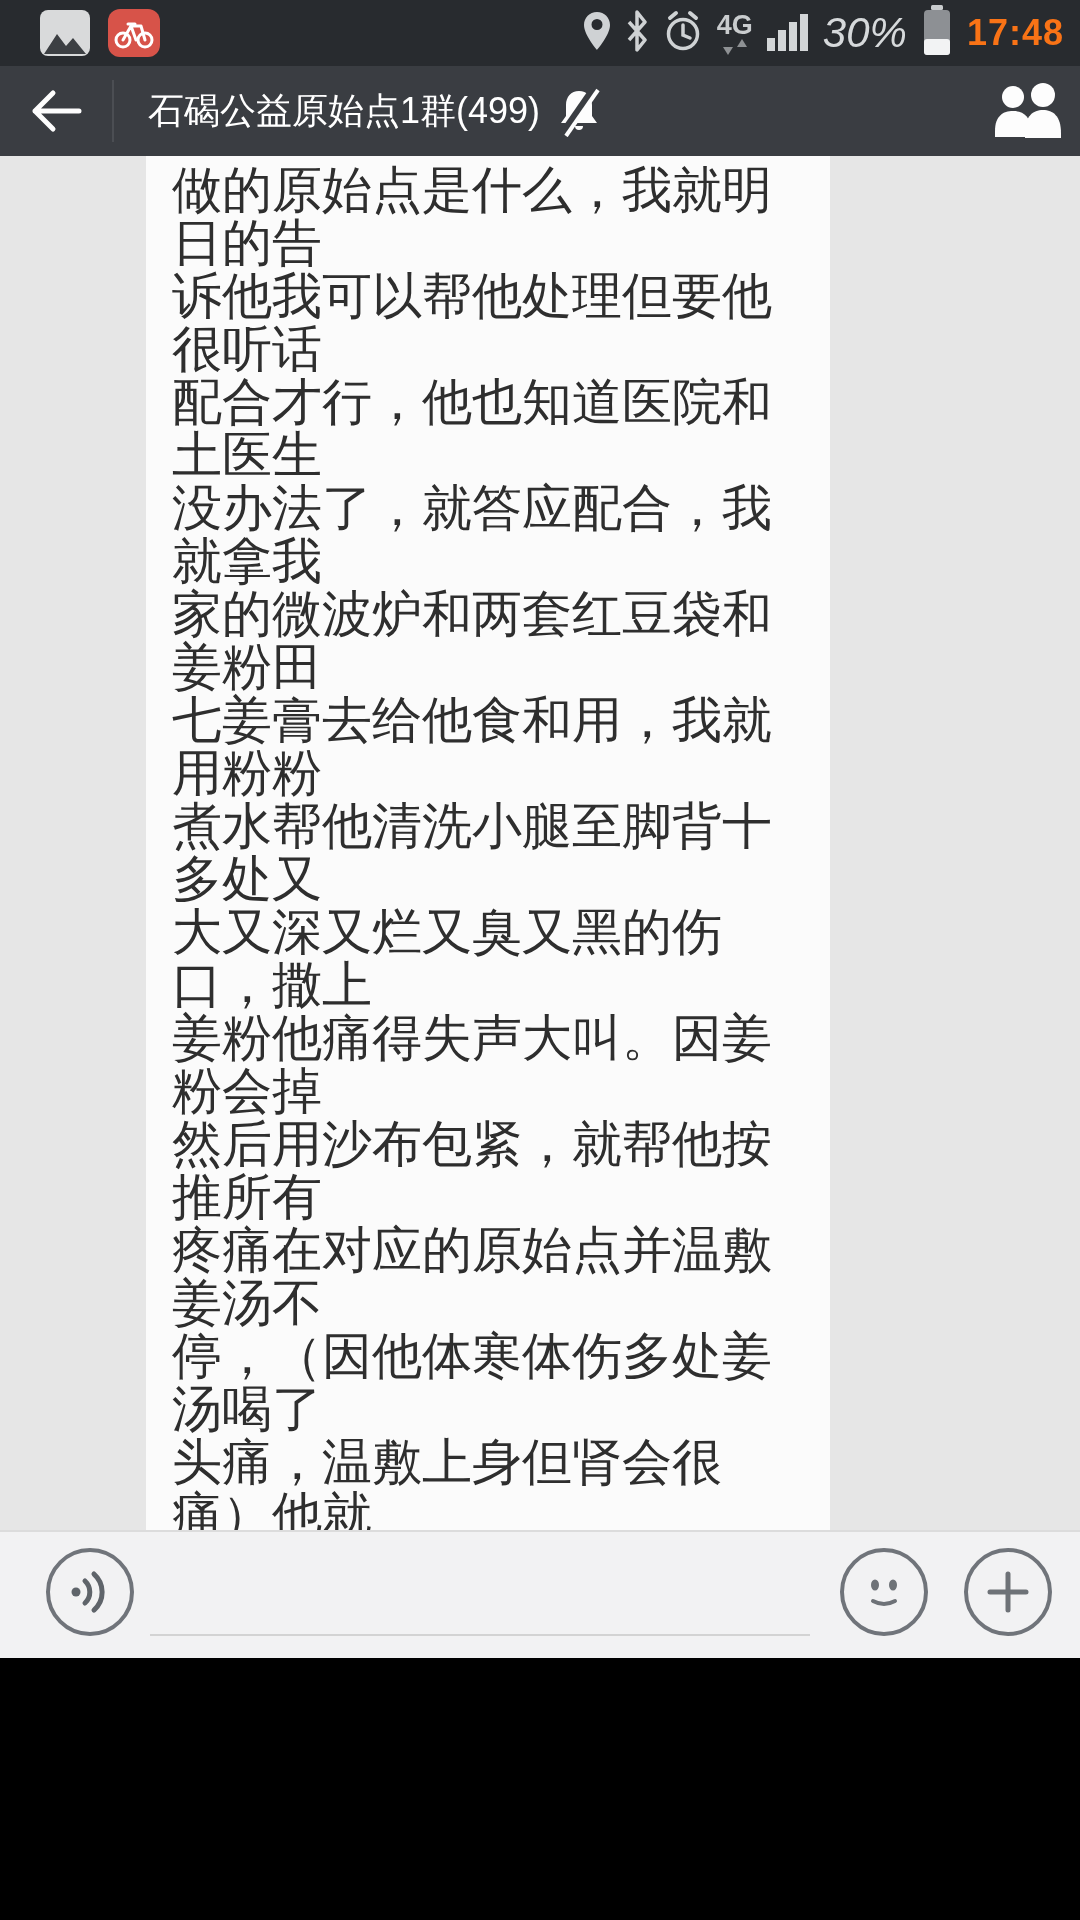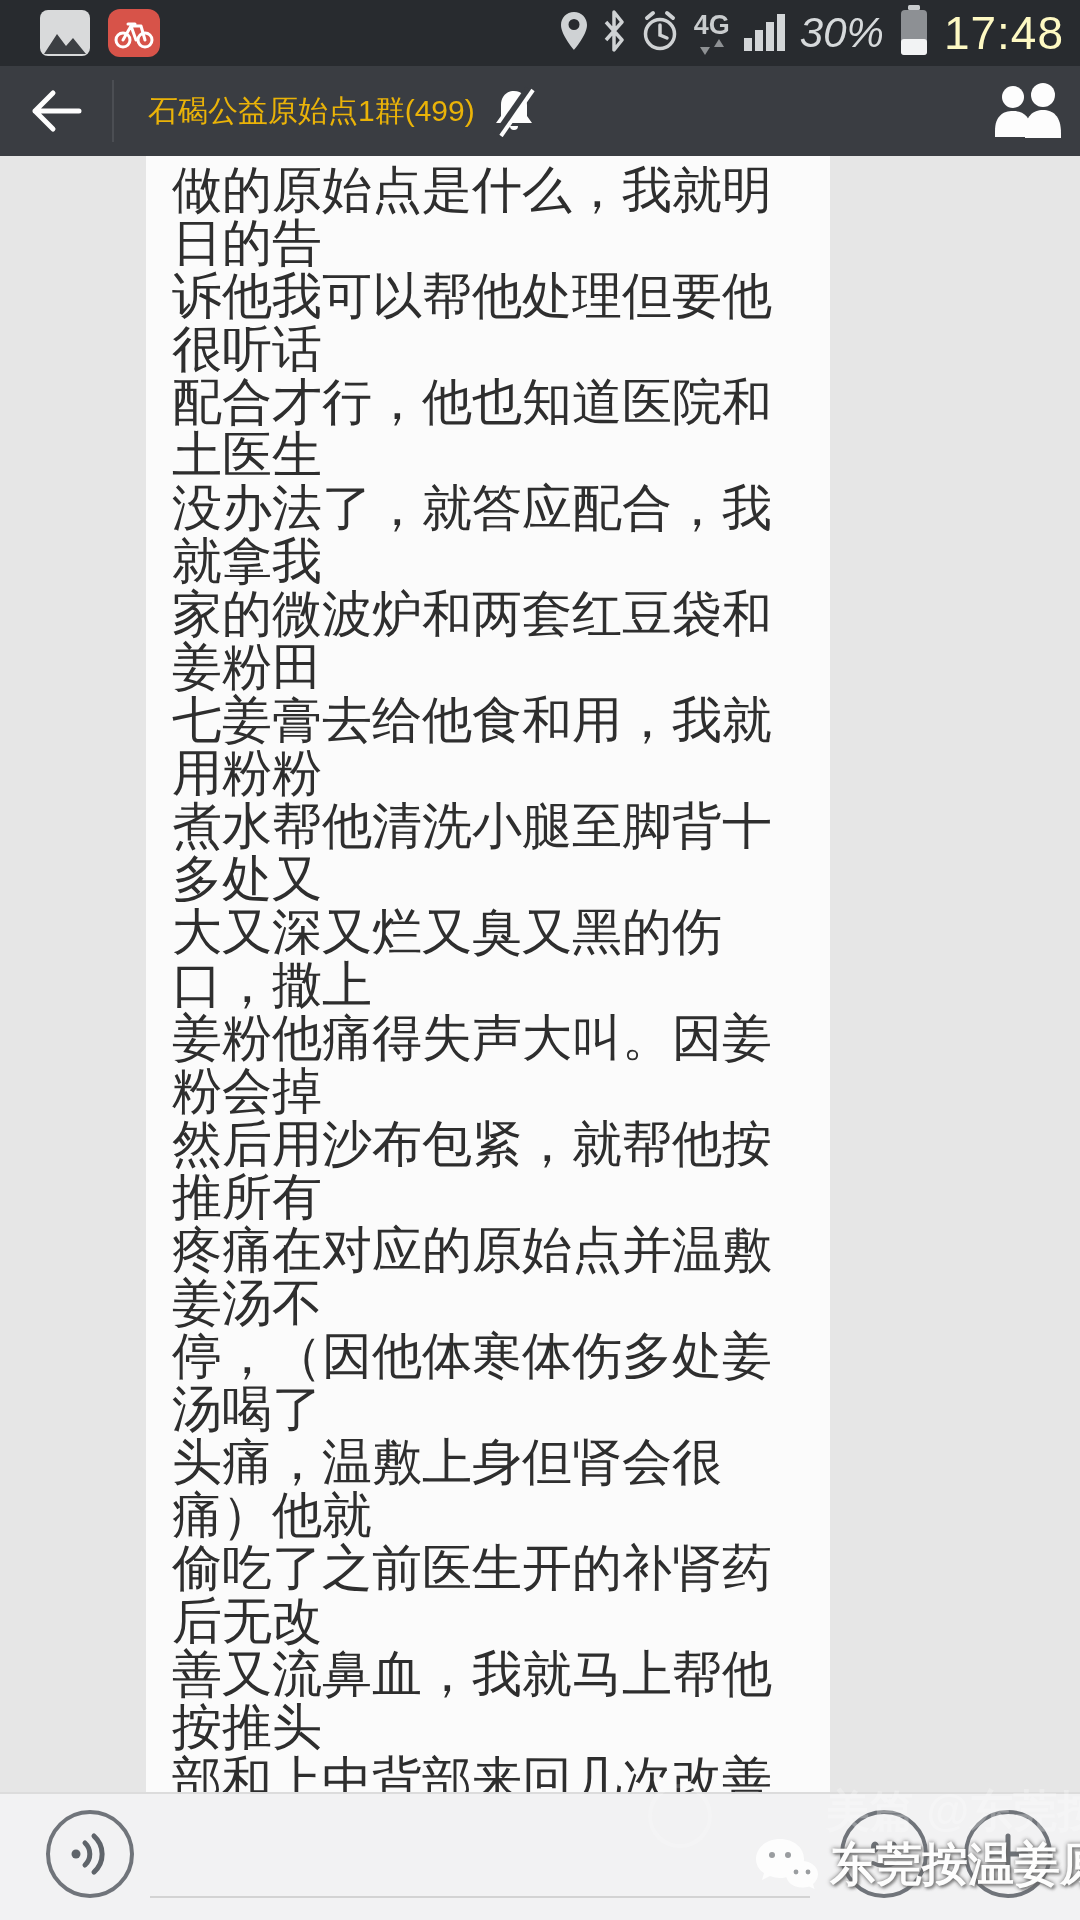--- a/index.html
+++ b/index.html
@@ -1,37 +1,37 @@
 <!DOCTYPE html>
 <html><head>
 <meta charset="utf-8">
 <style>
   * { margin:0; padding:0; box-sizing:border-box; }
   html,body { width:1080px; height:1920px; }
   body { font-family:"Liberation Sans","DejaVu Sans",sans-serif; background:#000; }
-  .screen { position:relative; width:1080px; height:1920px; background:#e6e6e6; overflow:hidden; }
+  .screen { position:relative; width:1080px; height:1658px; background:#e6e6e6; overflow:hidden; }
 
   
   .status-bar { position:absolute; top:0; left:0; right:0; height:66px; background:#282b2f;
     display:flex; align-items:center; justify-content:space-between; padding:0 16px; z-index:10; }
   .sb-left { display:flex; align-items:center; gap:18px; padding-left:24px; }
   .gallery-icon { width:50px; height:46px; background:#d9dadb; border-radius:8px; display:flex; align-items:flex-end; justify-content:center; overflow:hidden; }
   .mobike-icon { width:52px; height:48px; background:#d75349; border-radius:12px; display:flex; align-items:center; justify-content:center; }
   .sb-right { display:flex; align-items:center; gap:14px; color:#ced1d3; }
-  .sb-time { font-size:46px; color:#fef9c3; letter-spacing:1px; }
+  .sb-time { font-size:36px; color:#f97316; letter-spacing:1px;font-weight:bold; }
   .sb-batt-text { font-size:42px; color:#d6d9db;font-style:italic; }
   .fourg-wrap { display:flex; flex-direction:column; align-items:center; line-height:1; }
   .fourg-text { font-size:27px; font-weight:bold; color:#c9ccce; }
 
   
   .header { position:absolute; top:66px; left:0; right:0; height:90px; background:#3a3d42;
     display:flex; align-items:center; z-index:10; }
   .back-btn { width:112px; height:90px; display:flex; align-items:center; justify-content:center; cursor:pointer; }
   .header-divider { width:2px; height:62px; background:#4b4e53; }
-  .header-title { font-size:30px; color:#eab308; margin-left:34px; white-space:nowrap; }
+  .header-title { font-size:36px; color:#ffffff; margin-left:34px; white-space:nowrap; }
   .bell-wrap { margin-left:16px; display:flex; align-items:center; }
   .header-spacer { flex:1; }
   .people-btn { width:104px; height:90px; display:flex; align-items:center; justify-content:center; cursor:pointer; }
 
   
   .chat { position:absolute; top:156px; left:0; right:0; bottom:128px; background:#e6e6e6; }
   .bubble { position:absolute; left:146px; top:0; bottom:0; width:684px; background:#fbfbfb;
     padding:8px 14px 0 26px; overflow:hidden; }
   .msg { font-size:50px; line-height:53px; color:#2e2e2e; white-space:pre-line; word-break:break-all; }
   .pray { width:46px; height:46px; display:inline-block; vertical-align:-7px; margin:0 1px; }

